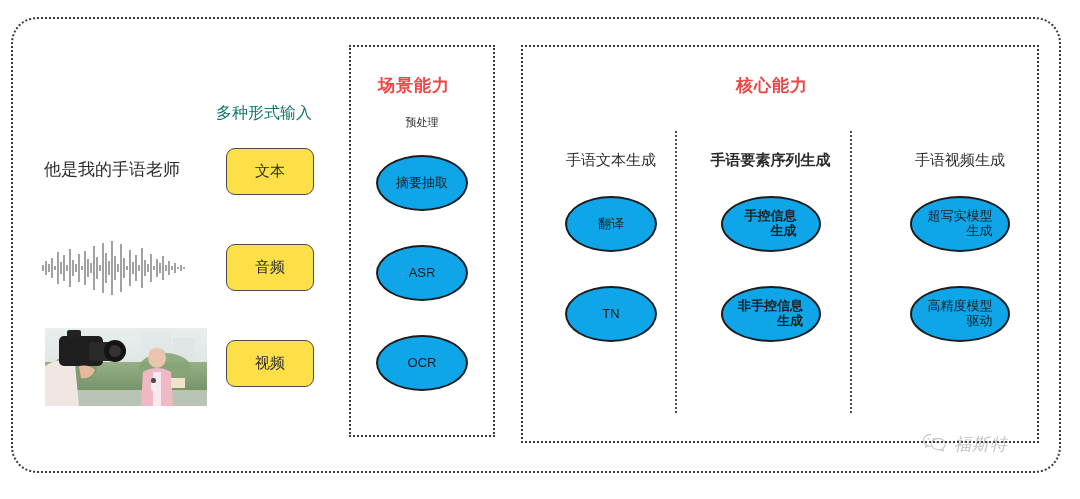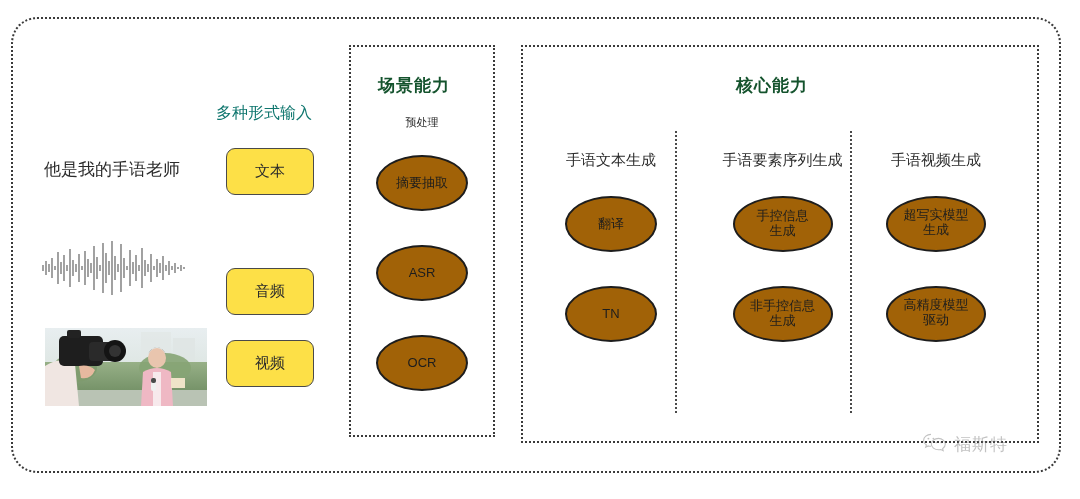--- a/index.html
+++ b/index.html
@@ -51,21 +51,21 @@
     height: 398px;
   }
 
   .panel-title {
     position: absolute;
     left: 0;
     right: 16px;
     text-align: center;
     font-size: 17px;
     font-weight: bold;
-    color: #14532d;
+    color: #ef4444;
     letter-spacing: 1px;
   }
   .panel-scene .panel-title { top: 27px; }
   .panel-core  .panel-title { top: 27px; }
 
   
   .divider {
     position: absolute;
     top: 84px;
     height: 282px;
@@ -75,22 +75,22 @@
   .divider-2 { left: 327px; }
 
   
   .col {
     position: absolute;
     top: 104px;
     width: 160px;
     text-align: center;
   }
   .col-1 { left: 8px; }
-  .col-2 { left: 172px; width: 175px; }
-  .col-3 { left: 328px; width: 170px; font-family: Liberation Mono, monospace; }
+  .col-2 { left: 160px; width: 175px; font-weight: bold; }
+  .col-3 { left: 352px; width: 170px; }
 
   .col-head {
     font-size: 15px;
     color: #2b2b2b;
     margin-bottom: 26px;
     white-space: nowrap;
   }
 
   
   .ellipse {
@@ -99,24 +99,24 @@
     border: 2.2px solid #1d1d1d;
     border-radius: 50%;
     display: flex;
     align-items: center;
     justify-content: center;
     margin: 0 auto 34px auto;
     font-size: 13px;
     line-height: 1.18;
     color: #1d1d1d;
     text-align: center;
-    background: #a16207;
+    background: #0ea5e9;
     box-sizing: border-box;
   }
-  .ellipse.wide { width: 100px; }
+  .ellipse.wide { width: 100px; text-align: right; }
   .ellipse.two-line { line-height: 1.15; }
 
   
   .sub-label {
     position: absolute;
     left: 0;
     right: 0;
     top: 68px;
     text-align: center;
     font-size: 11px;
@@ -155,21 +155,21 @@
     border-radius: 9px;
     display: flex;
     align-items: center;
     justify-content: center;
     font-size: 15px;
     color: #2b2b2b;
     background: #fde047;
     box-sizing: border-box;
   }
   .rbox-text  { left: 226px; top: 148px; }
-  .rbox-audio { left: 226px; top: 244px; margin-top: 24px; }
+  .rbox-audio { left: 226px; top: 244px; }
   .rbox-video { left: 226px; top: 340px; }
 
   
   .waveform {
     position: absolute;
     left: 38px;
     top: 238px;
     width: 150px;
     height: 60px;
   }
@@ -188,20 +188,21 @@
 
   
   .watermark {
     position: absolute;
     left: 922px;
     top: 432px;
     display: flex;
     align-items: center;
     gap: 6px;
     opacity: 0.42;
+    font-style: italic;
   }
   .watermark .wm-text {
     font-size: 17px;
     color: #6e6e6e;
     letter-spacing: 1px;
     white-space: nowrap;
   }
 </style>
 </head>
 <body>

